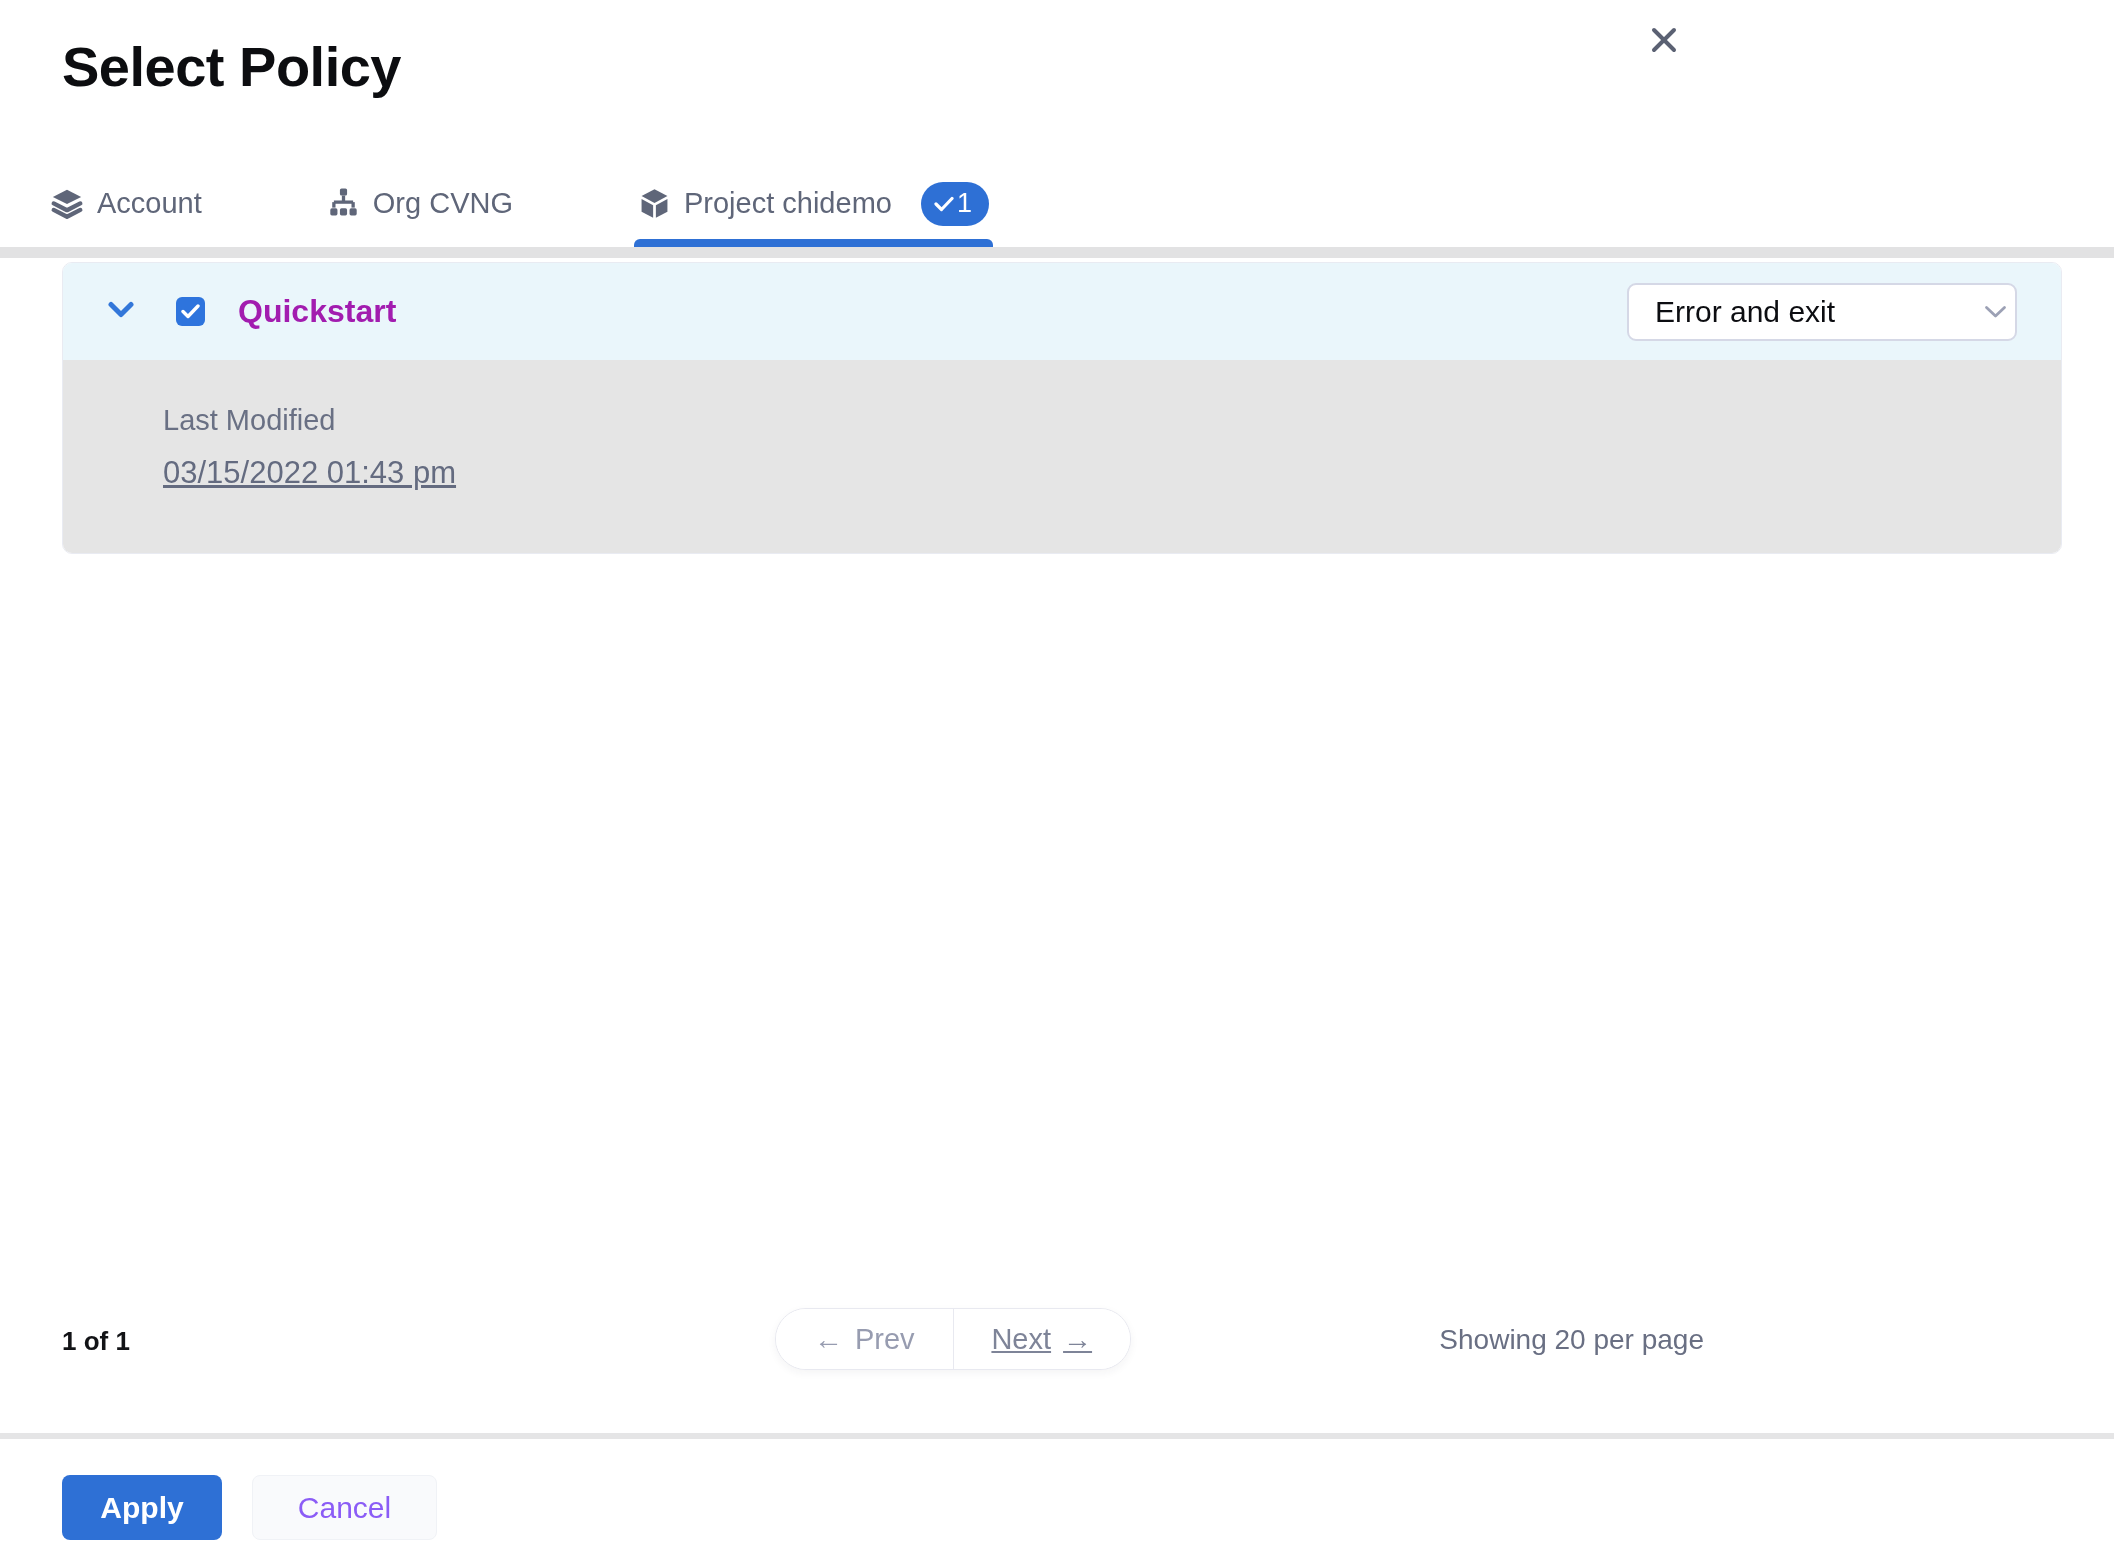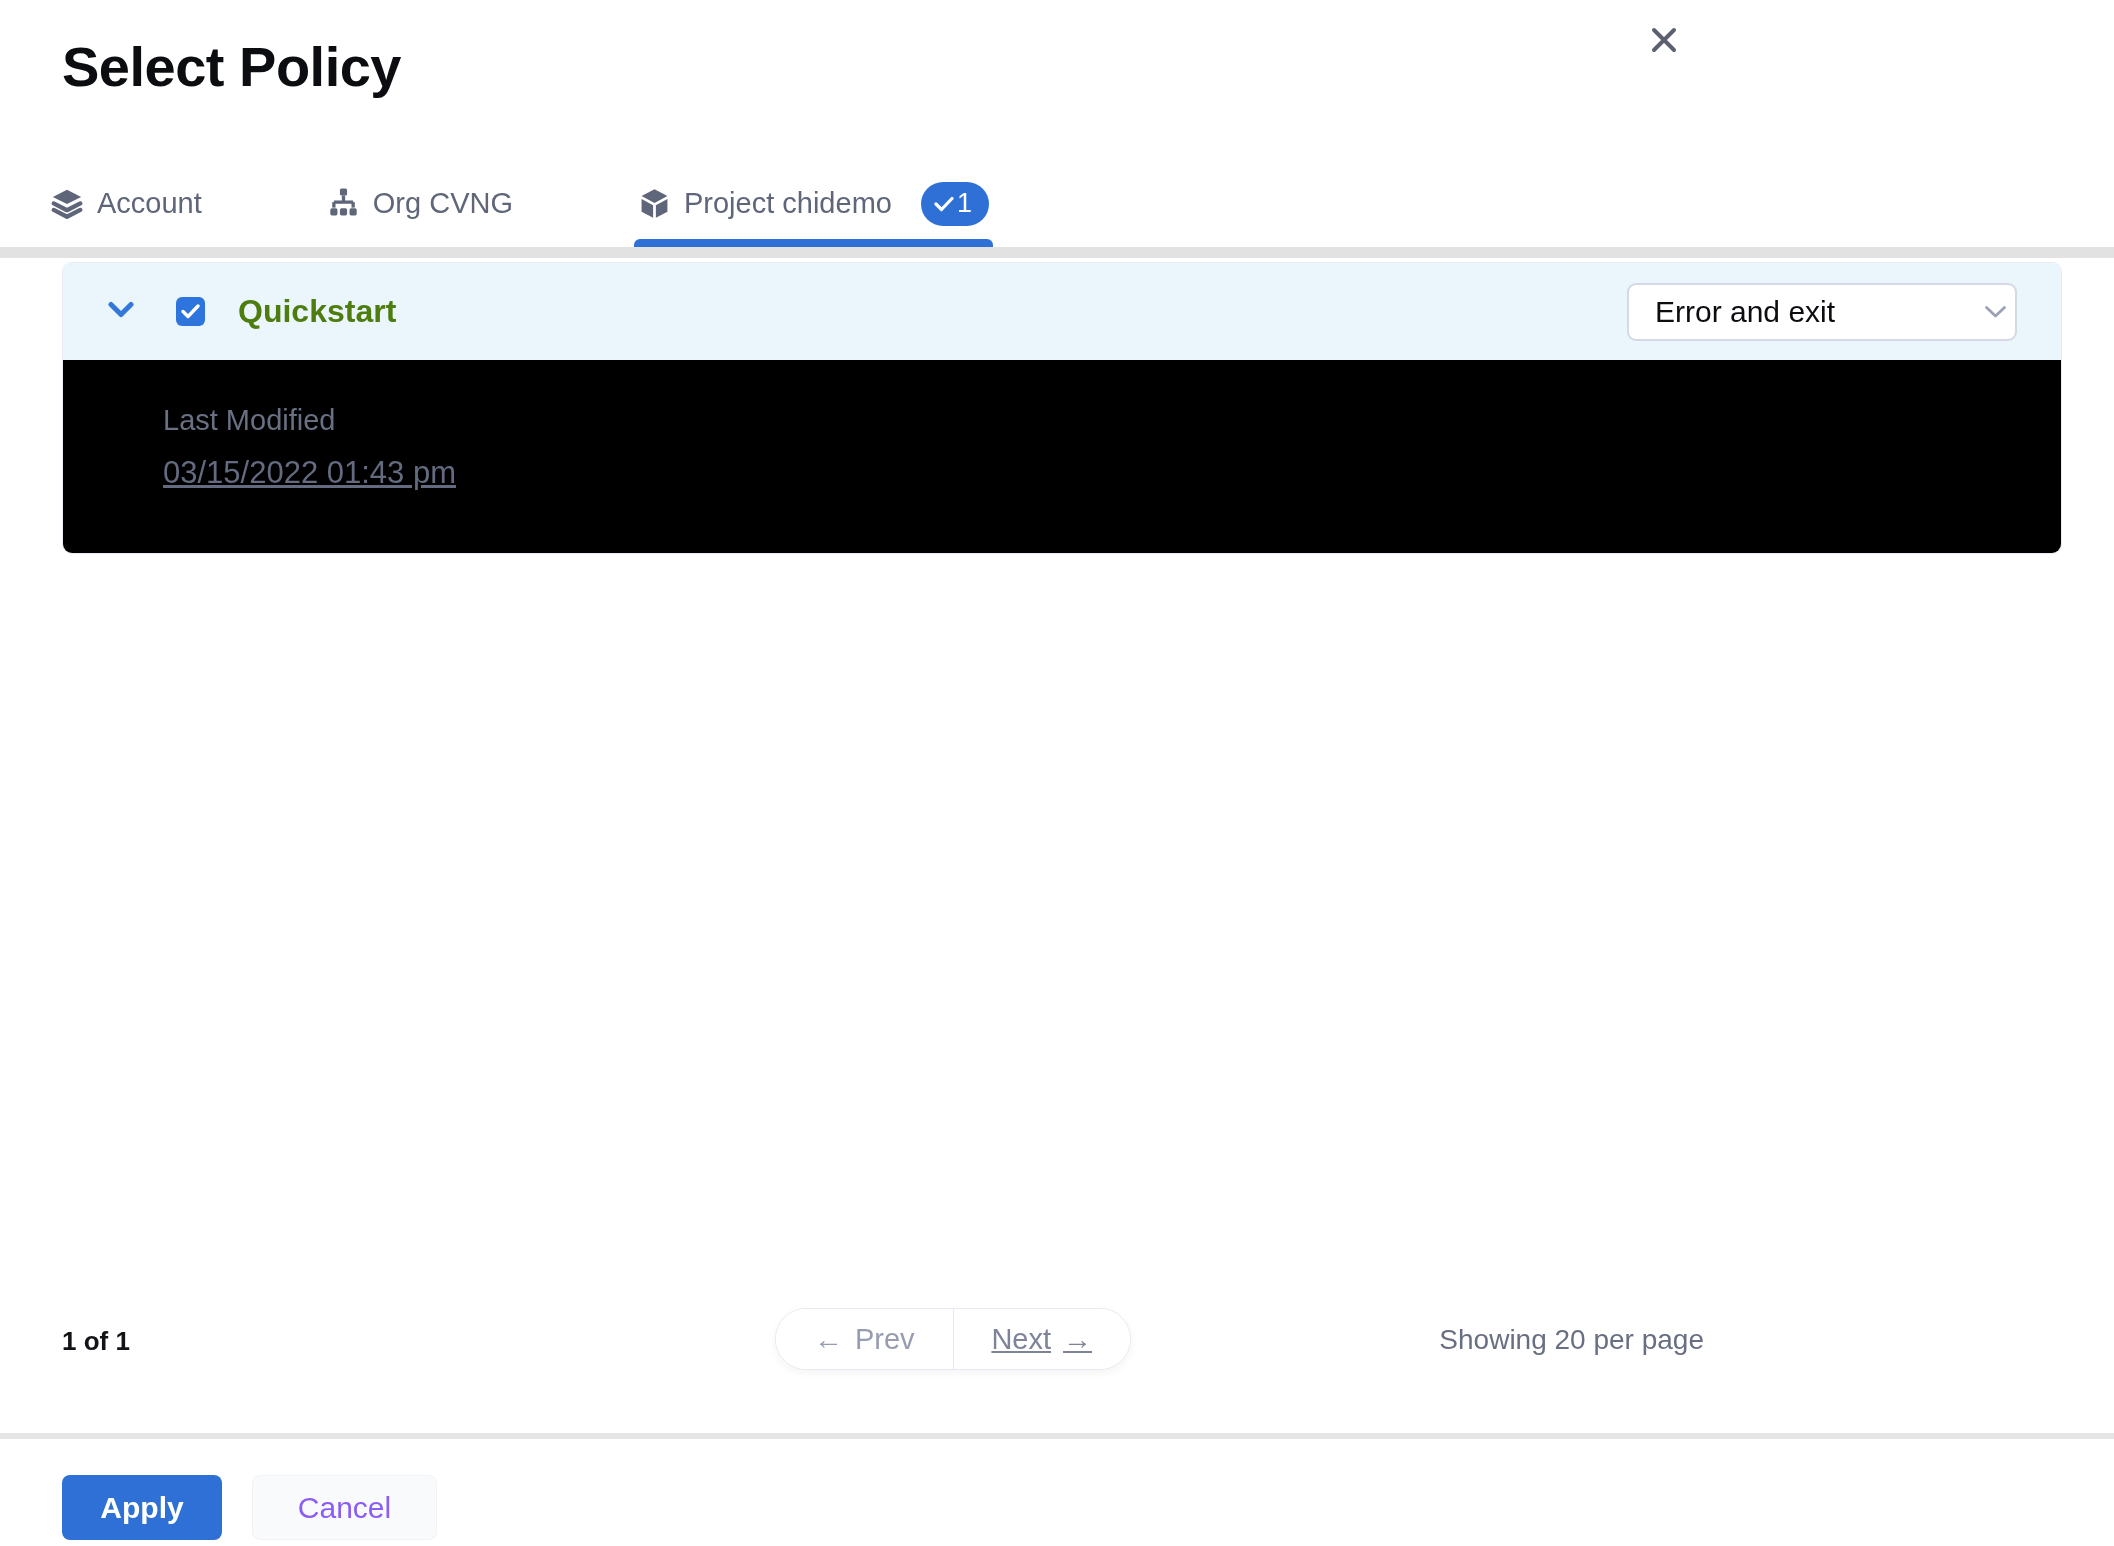--- a/index.html
+++ b/index.html
@@ -27,26 +27,26 @@
   .tabs-divider { position:absolute; left:0; top:247px; width:2114px; height:11px; background:#e2e2e3; }
 
   
   .card { position:absolute; left:62px; top:262px; width:2000px; border-radius:10px;
           border:1px solid #e9ebf2; overflow:hidden; }
   .card-header { height:97px; background:#eaf6fb; display:flex; align-items:center; }
   .expander { margin-left:43px; width:30px; height:30px; display:flex; align-items:center;
               justify-content:center; cursor:pointer; }
   .checkbox { margin-left:40px; width:29px; height:29px; background:#2e74dd; border-radius:6px;
               display:flex; align-items:center; justify-content:center; cursor:pointer; }
-  .policy-name { margin-left:33px; font-size:32px; font-weight:700; color:#4d7c0f; }
+  .policy-name { margin-left:33px; font-size:32px; font-weight:700; color:#a21caf; }
   .dropdown { margin-left:auto; margin-right:44px; width:390px; height:58px; background:#fff;
               border:2px solid #d5d8e6; border-radius:9px; display:flex; align-items:center;
               padding:0 8px 0 26px; font-size:30px; color:#0c0d11; cursor:pointer; }
   .dropdown .caret { margin-left:auto; display:flex; align-items:center; }
-  .card-body { height:193px; background:#000000; padding:44px 0 0 100px; }
+  .card-body { height:193px; background:#e5e5e5; padding:44px 0 0 100px; }
   .detail-label { font-size:29px; color:#697084; margin-bottom:18px; }
   .detail-value { font-size:31px; color:#646b80;text-decoration:underline; }
 
   
   .page-info { position:absolute; left:62px; top:1326px; font-size:26px; font-weight:700; color:#121316; }
   .pager { position:absolute; left:775px; top:1308px; width:356px; height:62px; background:#fff;
            border:1px solid #e8e9f0; border-radius:31px; display:flex; overflow:hidden;
            box-shadow:0 3px 8px rgba(40,41,61,0.05); }
   .pager-btn { flex:1; display:flex; align-items:center; justify-content:center; gap:12px;
                font-size:29px; cursor:pointer; background:#fff; border:none;

